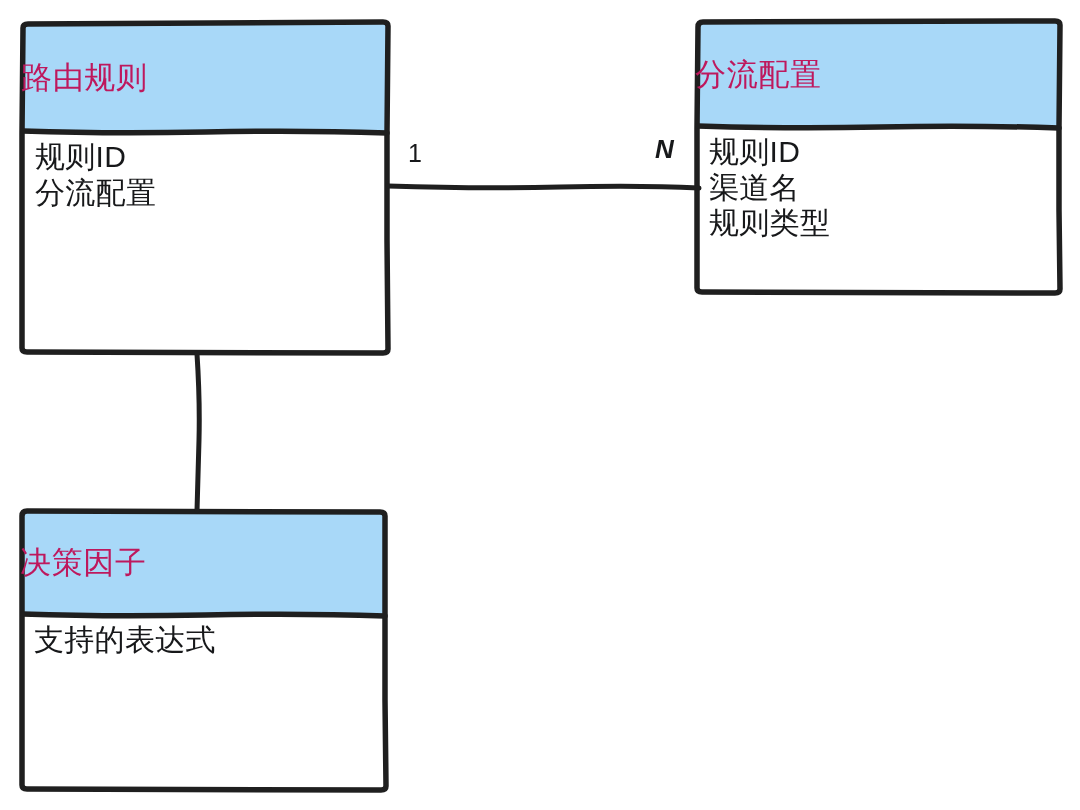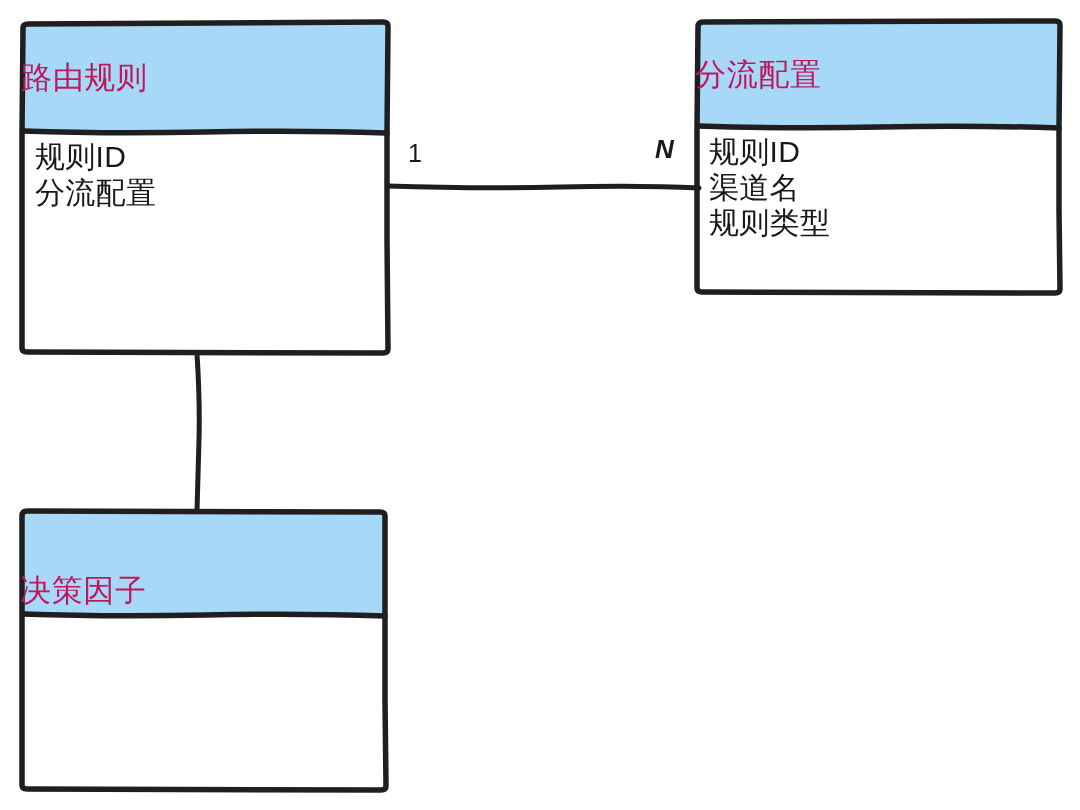--- a/index.html
+++ b/index.html
@@ -77,21 +77,21 @@
   
   #ent-routing-rule { left: 21px;  top: 23px;  width: 366px; height: 330px; }
   #ent-routing-rule .entity-header { height: 109px; }
   #ent-routing-rule .entity-body   { top: 109px; }
 
   #ent-split-config { left: 695px; top: 21px;  width: 365px; height: 272px; }
   #ent-split-config .entity-header { height: 106px; font-family: Liberation Serif, serif; }
   #ent-split-config .entity-body   { top: 106px; }
 
   #ent-decision-factor { left: 20px; top: 510px; width: 365px; height: 280px; }
-  #ent-decision-factor .entity-header { height: 105px; margin-top: 28px; }
+  #ent-decision-factor .entity-header { height: 105px; }
   #ent-decision-factor .entity-body   { top: 105px; }
 
   #label-one { left: 408px; top: 141px; }
   #label-n   { left: 655px; top: 136px; }
 </style>
 </head>
 <body>
 
 <div id="canvas">
 
@@ -146,19 +146,20 @@
       <div class="attr">渠道名</div>
       <div class="attr">规则类型</div>
     </div>
   </div>
 
   <div class="entity" id="ent-decision-factor">
     <div class="entity-header">
       <span class="entity-title">决策因子</span>
     </div>
     <div class="entity-body">
+      <div class="attr">支持的表达式</div>
     </div>
   </div>
 
   <span class="card-label" id="label-one">1</span>
   <span class="card-label italic-n" id="label-n">N</span>
 
 </div>
 
 </body></html>

